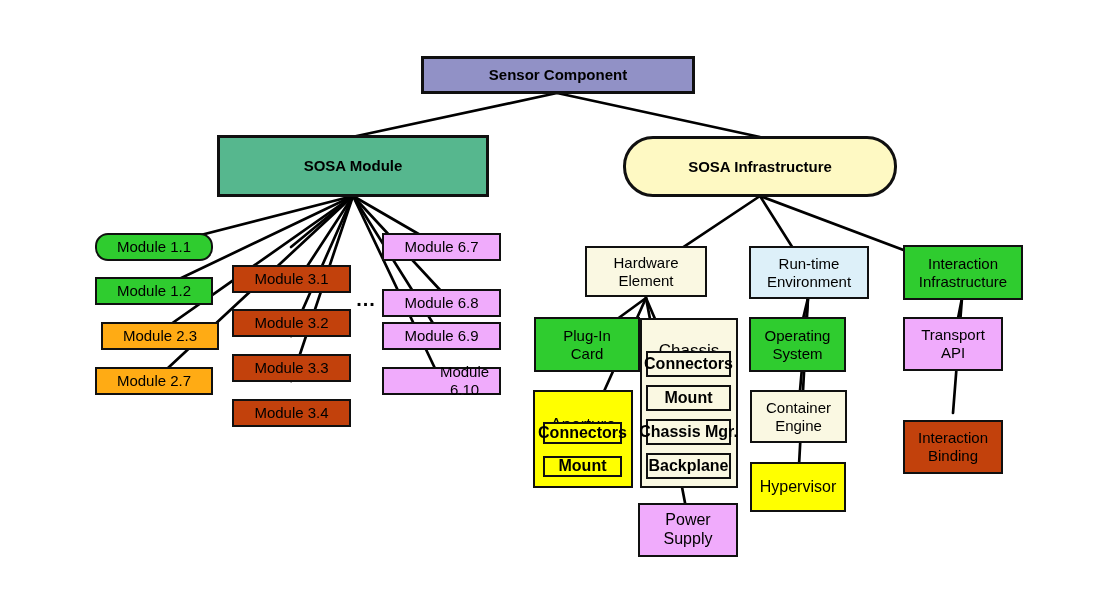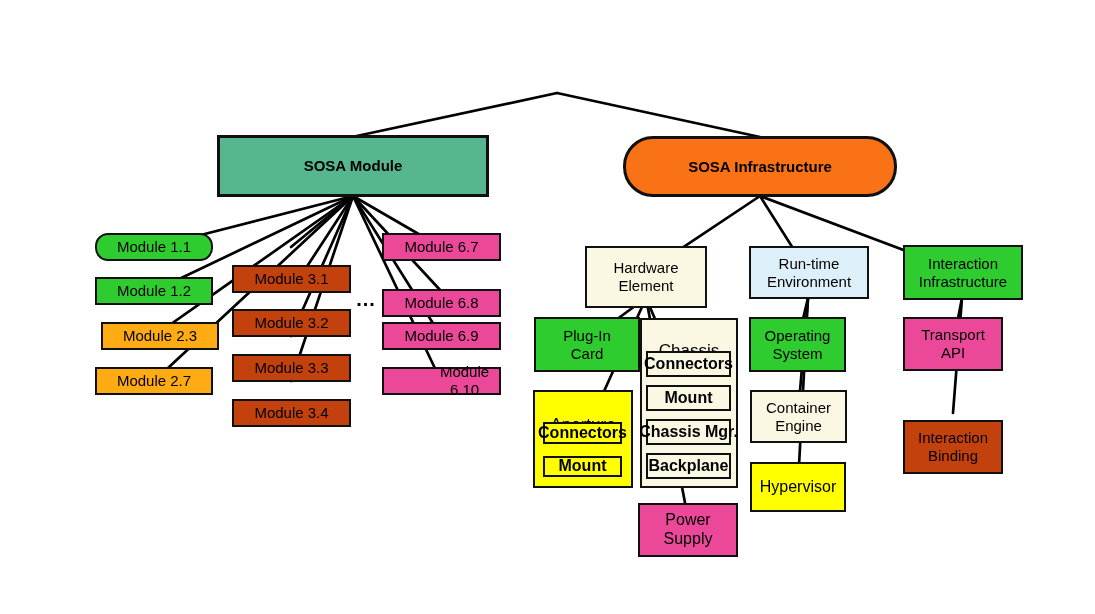--- a/index.html
+++ b/index.html
@@ -19,26 +19,26 @@
   .blocknode { display:block; }
   .subtitle { text-align:center; white-space:pre-line; }
   .inner {
     position:absolute; box-sizing:border-box; border:2.4px solid #101010;
     display:flex; align-items:center; justify-content:center;
     font-weight:bold; font-size:16px; white-space:nowrap;
   }
   .plain { border:none; background:transparent; font-weight:bold; font-size:20px; letter-spacing:1px; }
   .purple { background:#9191C6; }
   .teal   { background:#56B78E; }
-  .blue   { background:#f97316;border-radius:30px; }
+  .blue   { background:#fef9c3;border-radius:30px; }
   .green  { background:#2FCC2F; }
   .orange { background:#FFAB14; }
   .lblue  { background:#c2410c;margin-top:32px; }
   .pblue  { background:#DDF0F9; }
-  .gray   { background:#ec4899; }
+  .gray   { background:#f0abfc; }
   .cream  { background:#FAF8E2; }
   .yellow { background:#FFFF00; }
 </style>
 </head>
 <body>
 
 <div id="canvas">
 
   <svg id="wires" viewBox="0 0 1095 614" xmlns="http://www.w3.org/2000/svg">
     <g stroke="#000000" stroke-width="2.7" stroke-linecap="round">
@@ -70,20 +70,21 @@
 
       <line x1="808" y1="298" x2="797" y2="344"></line>
       <line x1="808" y1="298" x2="798" y2="414"></line>
       <line x1="808" y1="298" x2="798" y2="484"></line>
 
       <line x1="962" y1="298" x2="953" y2="344"></line>
       <line x1="962" y1="298" x2="953" y2="413"></line>
     </g>
   </svg>
 
+  <div class="node purple hdr" style="left:421px;top:56px;width:274px;height:38px;">Sensor Component</div>
 
   <div class="node teal hdr" style="left:217px;top:135px;width:272px;height:62px;">SOSA Module</div>
 
   <div class="node blue hdr" style="left:623px;top:136px;width:274px;height:61px;">SOSA Infrastructure</div>
 
   <div class="node green" style="left:95px;top:233px;width:118px;height:28px;border-radius:13px;">Module 1.1</div>
   <div class="node green" style="left:95px;top:277px;width:118px;height:28px;">Module 1.2</div>
   <div class="node orange" style="left:101px;top:322px;width:118px;height:28px;">Module 2.3</div>
   <div class="node orange" style="left:95px;top:367px;width:118px;height:28px;">Module 2.7</div>
 
@@ -92,21 +93,21 @@
   <div class="node lblue" style="left:232px;top:322px;width:119px;height:28px;">Module 3.3</div>
   <div class="node lblue" style="left:232px;top:367px;width:119px;height:28px;">Module 3.4</div>
 
   <div class="node plain" style="left:351px;top:288px;width:30px;height:24px;">...</div>
 
   <div class="node gray" style="left:382px;top:233px;width:119px;height:28px;">Module 6.7</div>
   <div class="node gray" style="left:382px;top:289px;width:119px;height:28px;">Module 6.8</div>
   <div class="node gray" style="left:382px;top:322px;width:119px;height:28px;">Module 6.9</div>
   <div class="node gray" style="left:382px;top:367px;width:119px;height:28px;padding-left:46px;">Module 6.10</div>
 
-  <div class="node cream" style="left:585px;top:246px;width:122px;height:62px;">Hardware
+  <div class="node cream" style="left:585px;top:246px;width:122px;height:51px;">Hardware
 Element</div>
   <div class="node pblue" style="left:749px;top:246px;width:120px;height:53px;">Run-time
 Environment</div>
   <div class="node green" style="left:903px;top:245px;width:120px;height:55px;">Interaction
 Infrastructure</div>
 
   <div class="node green" style="left:534px;top:317px;width:106px;height:55px;">Plug-In
 Card</div>
 
   <div class="node cream blocknode" style="left:640px;top:318px;width:98px;height:170px;">

